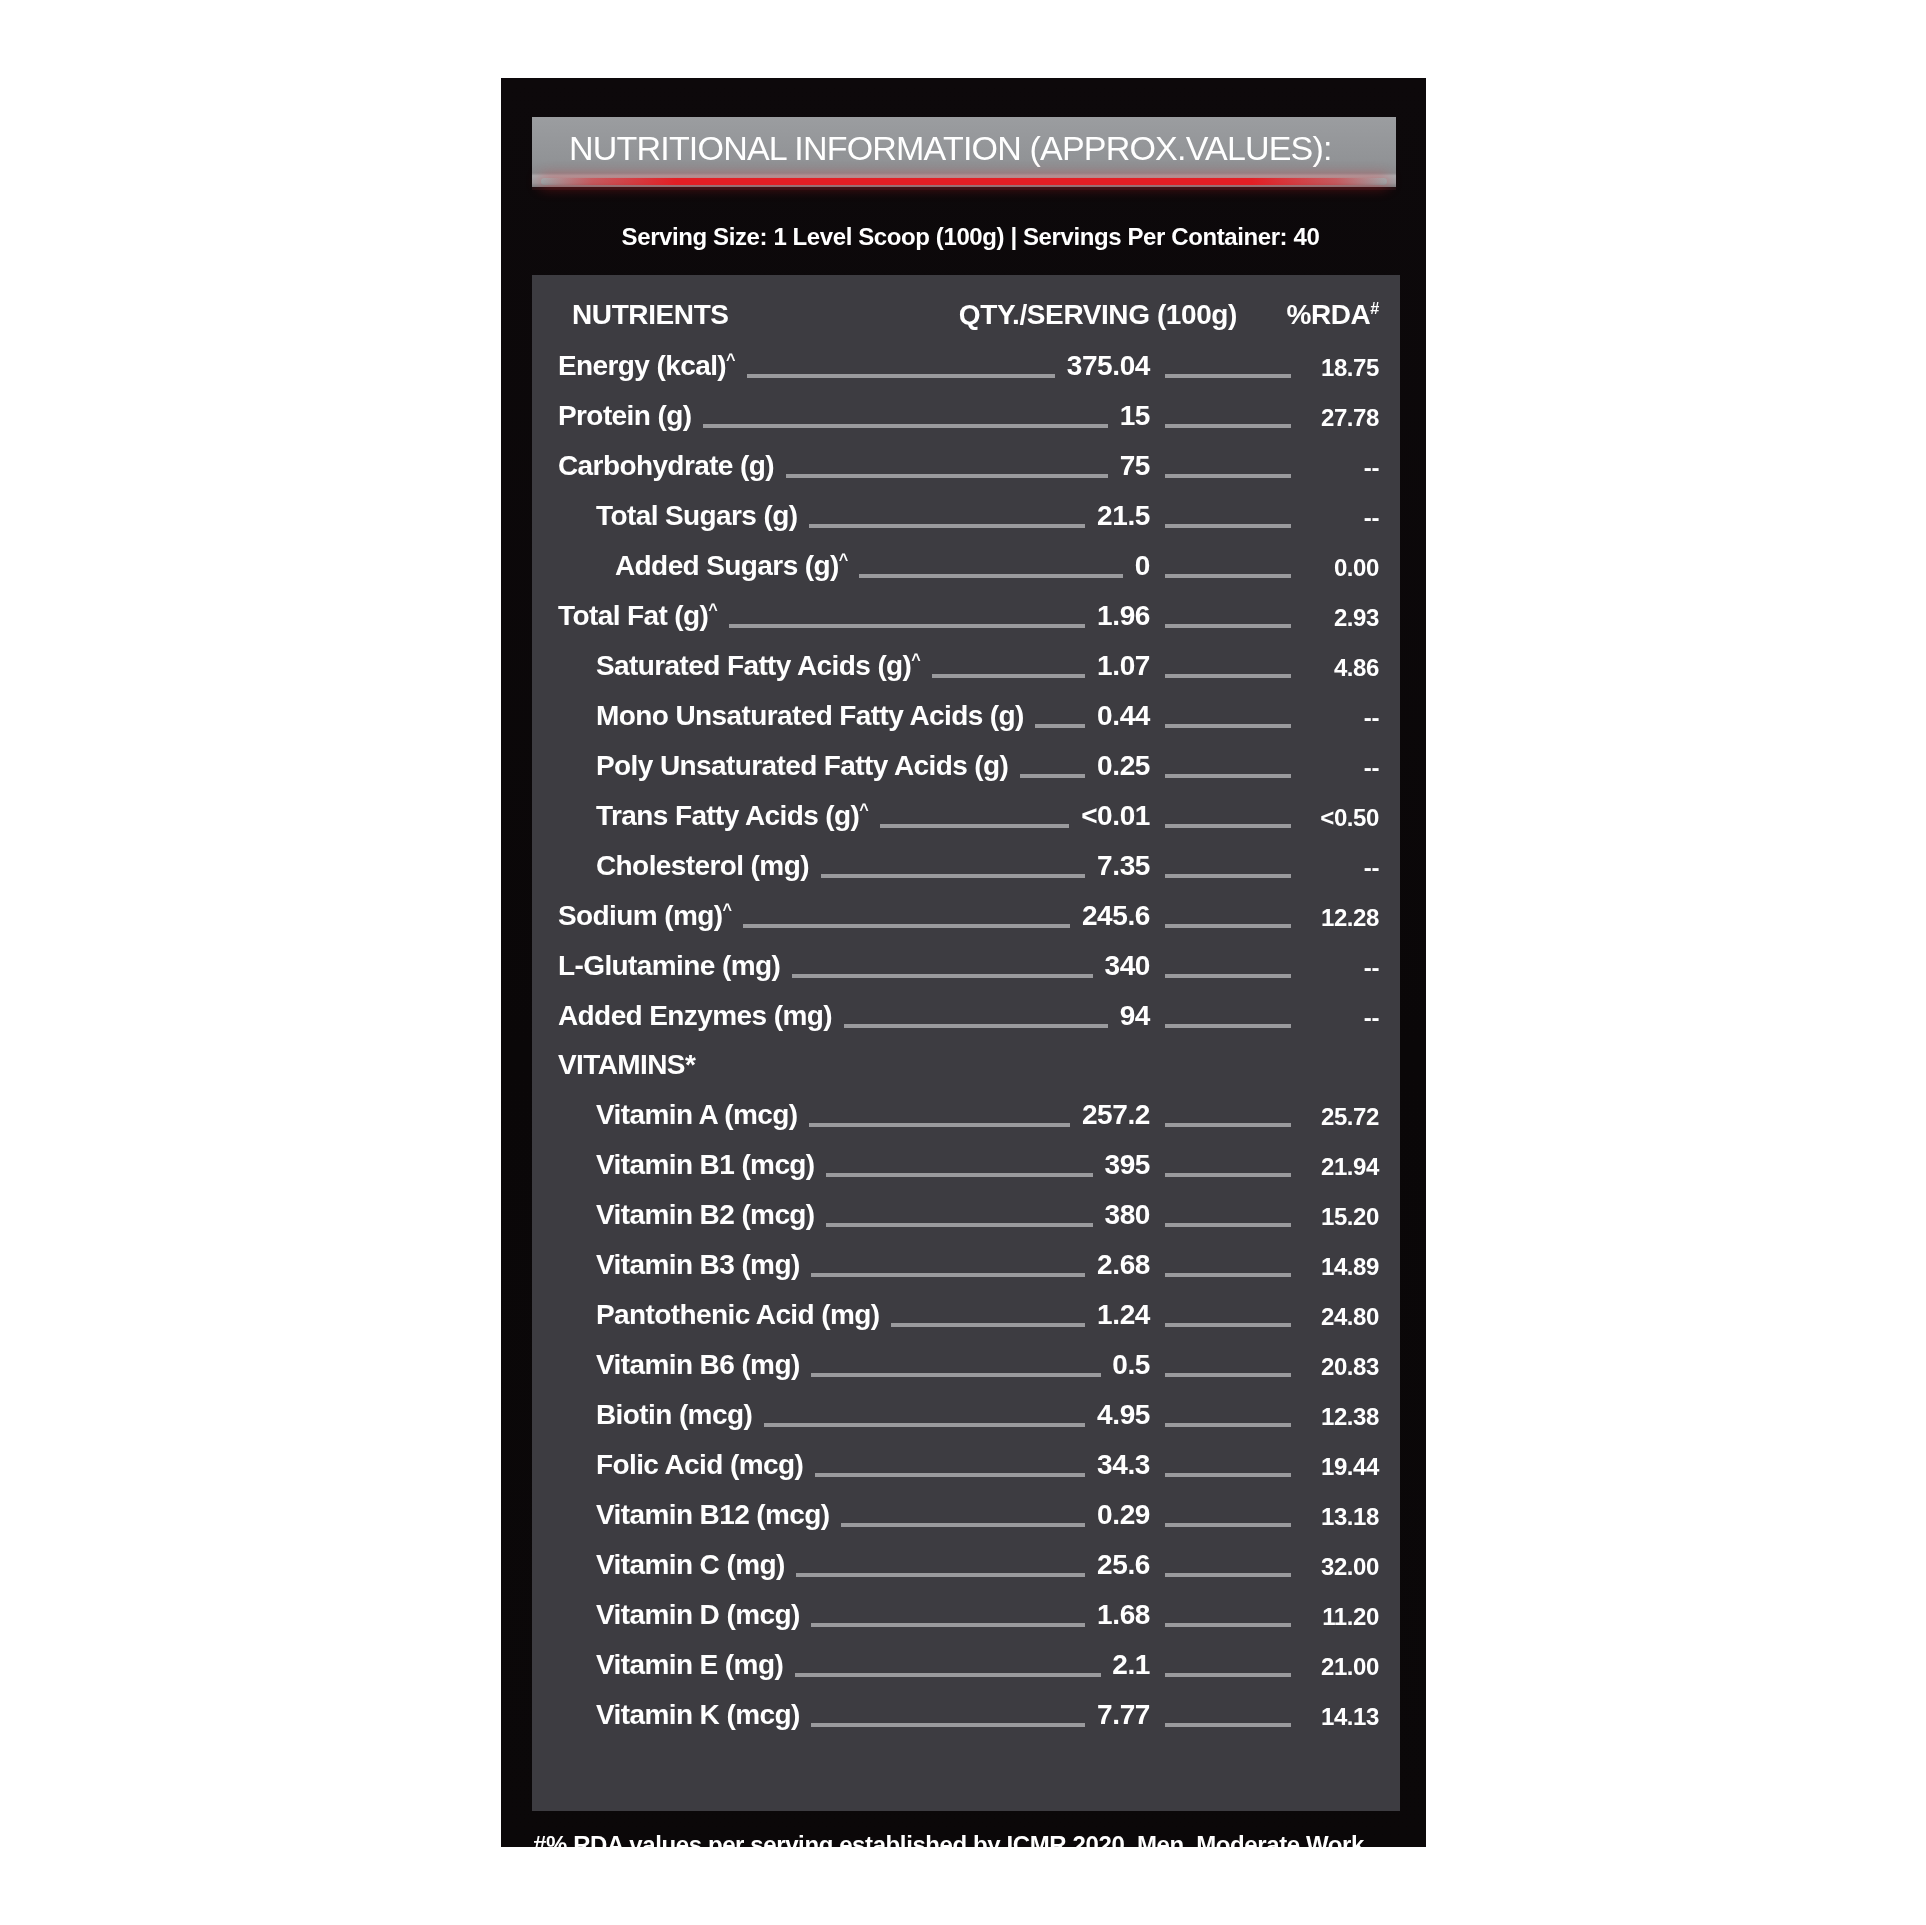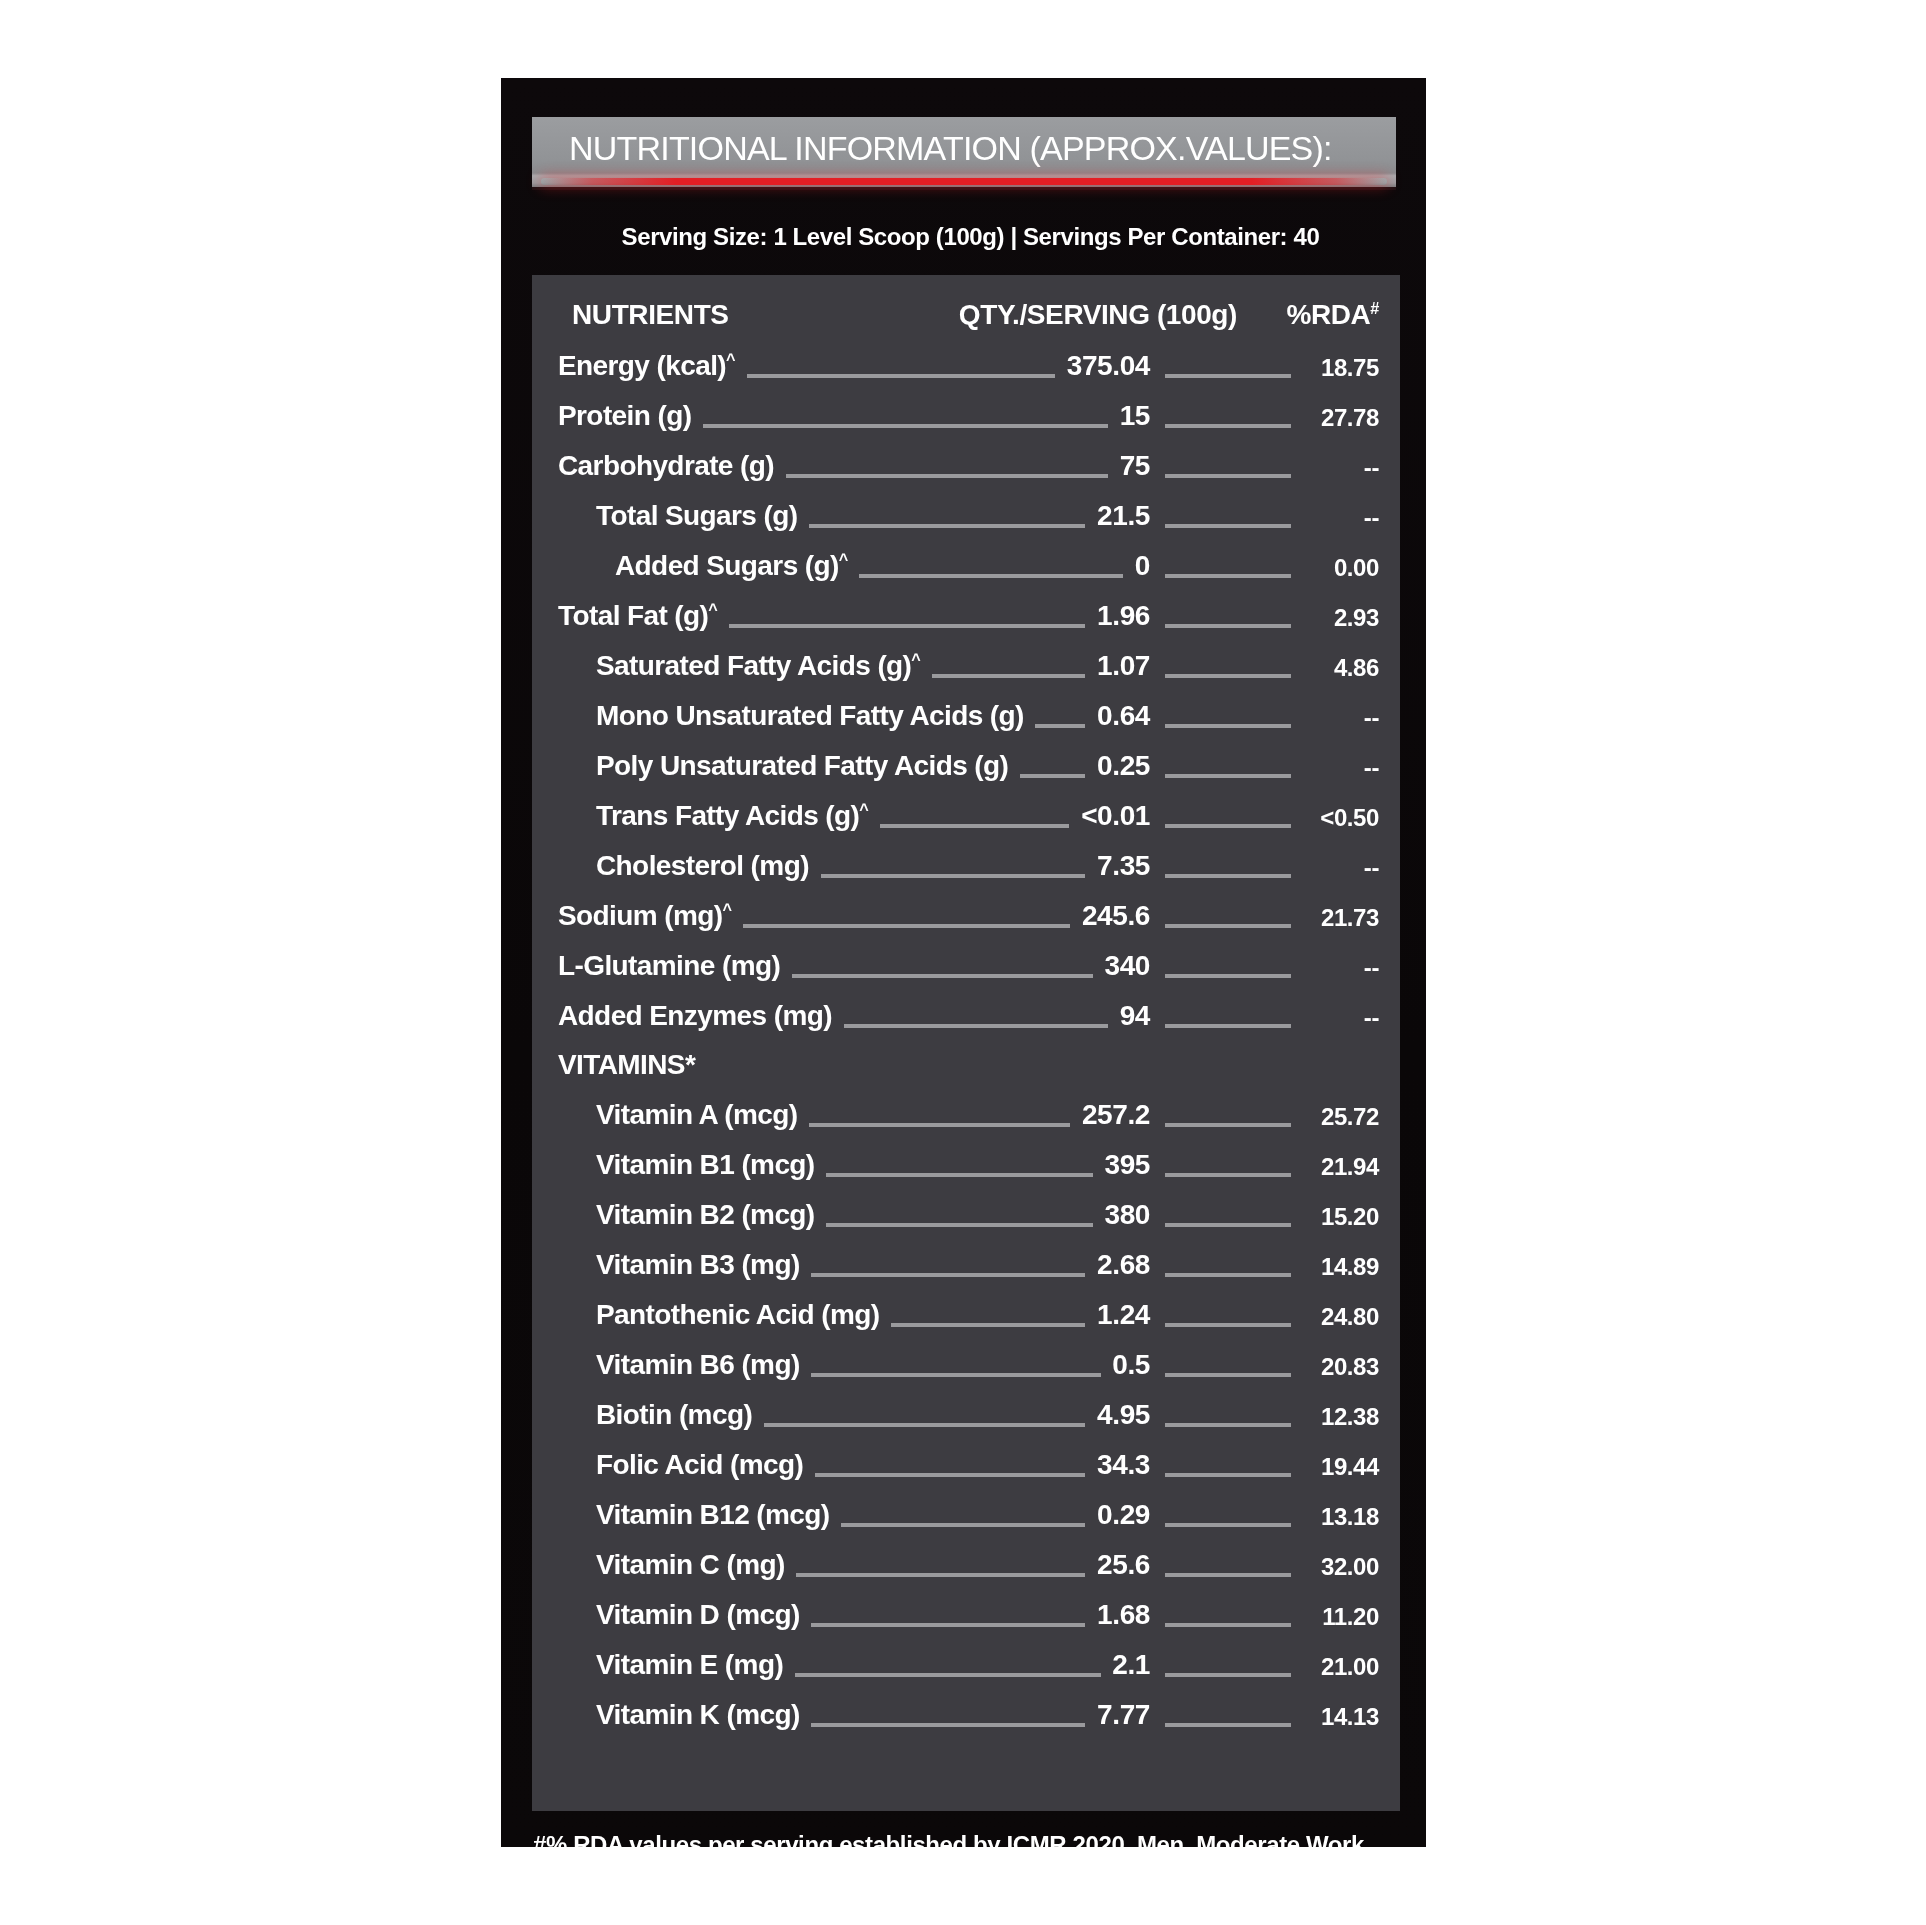--- a/index.html
+++ b/index.html
@@ -154,21 +154,21 @@
           <div class="row i1">
             <span class="lbl">Saturated Fatty Acids (g)<span class="sup">^</span></span>
             <span class="lead"></span>
             <span class="qty">1.07</span>
             <span class="lead2"></span>
             <span class="rda">4.86</span>
           </div>
           <div class="row i1">
             <span class="lbl">Mono Unsaturated Fatty Acids (g)</span>
             <span class="lead"></span>
-            <span class="qty">0.64</span>
+            <span class="qty">0.44</span>
             <span class="lead2"></span>
             <span class="rda">--</span>
           </div>
           <div class="row i1">
             <span class="lbl">Poly Unsaturated Fatty Acids (g)</span>
             <span class="lead"></span>
             <span class="qty">0.25</span>
             <span class="lead2"></span>
             <span class="rda">--</span>
           </div>
@@ -184,21 +184,21 @@
             <span class="lead"></span>
             <span class="qty">7.35</span>
             <span class="lead2"></span>
             <span class="rda">--</span>
           </div>
           <div class="row">
             <span class="lbl">Sodium (mg)<span class="sup">^</span></span>
             <span class="lead"></span>
             <span class="qty">245.6</span>
             <span class="lead2"></span>
-            <span class="rda">21.73</span>
+            <span class="rda">12.28</span>
           </div>
           <div class="row">
             <span class="lbl">L-Glutamine (mg)</span>
             <span class="lead"></span>
             <span class="qty">340</span>
             <span class="lead2"></span>
             <span class="rda">--</span>
           </div>
           <div class="row">
             <span class="lbl">Added Enzymes (mg)</span>

